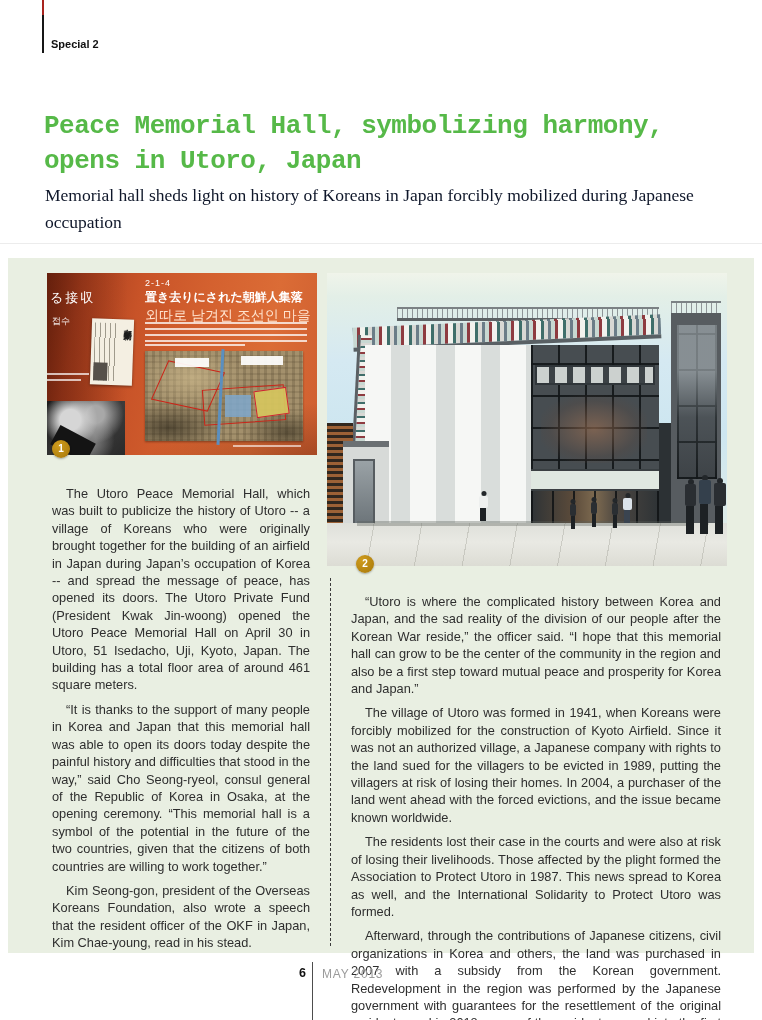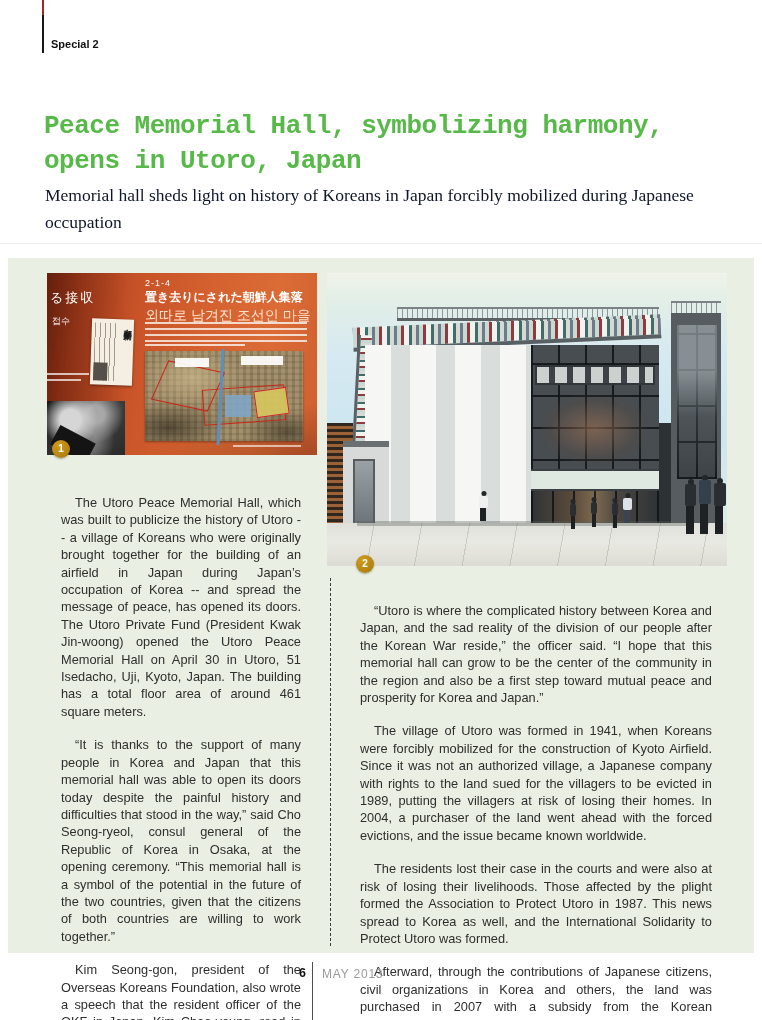--- a/index.html
+++ b/index.html
@@ -230,21 +230,21 @@
     position: absolute; width: 18px; height: 18px; border-radius: 50%;
     background: radial-gradient(circle at 35% 30%, #cf9c1d, #a6770a);
     color: #fff; font-size: 10px; font-weight: bold; line-height: 18px; text-align: center;
     box-shadow: 0 1px 2px rgba(0,0,0,.3);
   }
   .badge-1 { left: 52px; top: 440px; }
   .badge-2 { left: 356px; top: 555px; }
 
   
   .col { position: absolute; color: #2e2e2e; }
-  .col p { margin: 16px; text-align: justify; text-indent: 14px; }
+  .col p { margin: 7px; text-align: justify; text-indent: 14px; }
   .col-left  { left: 45px;  top: 478px; width: 272px; font-size: 12.8px; line-height: 17.4px; }
   .col-right { left: 344px; top: 586px; width: 384px; font-size: 12.8px; line-height: 17.4px; }
   .col-divider {
     position: absolute; left: 330px; top: 578px; height: 368px; width: 0;
     border-left: 1.6px dashed #3c3c3c;
   }
 
   
   .footer-num {
     position: absolute; left: 284px; top: 966px; width: 22px; text-align: right;

